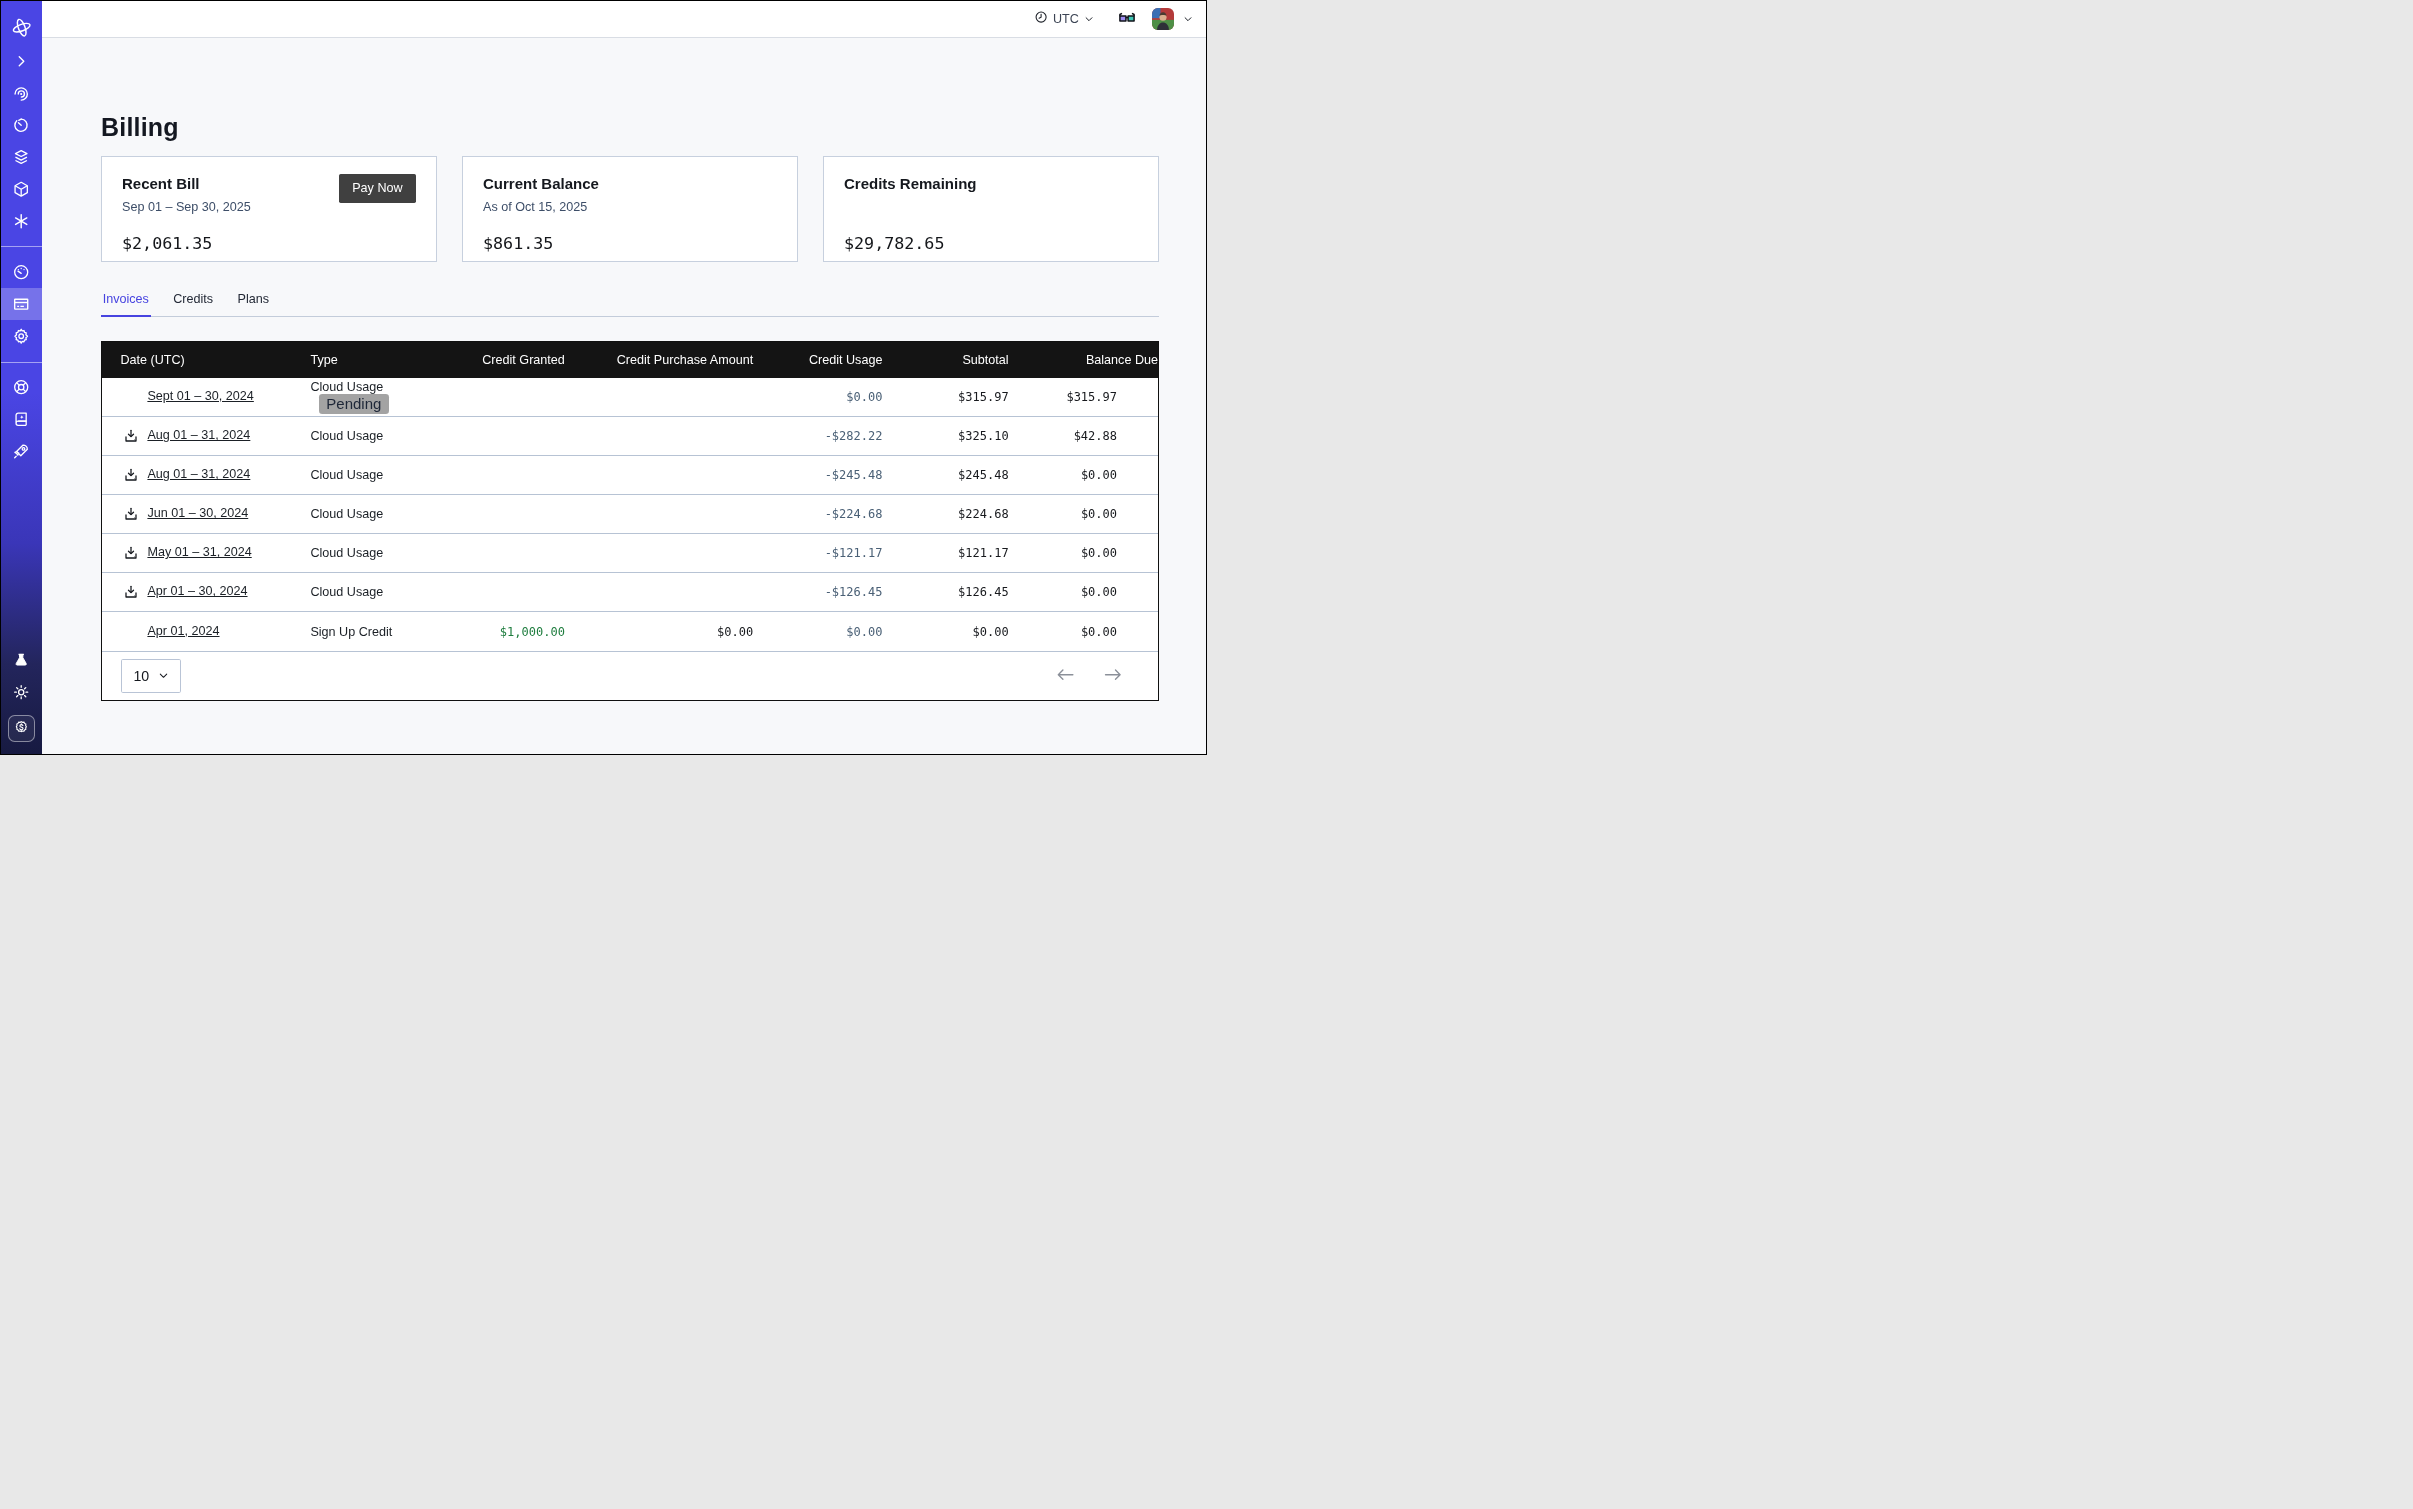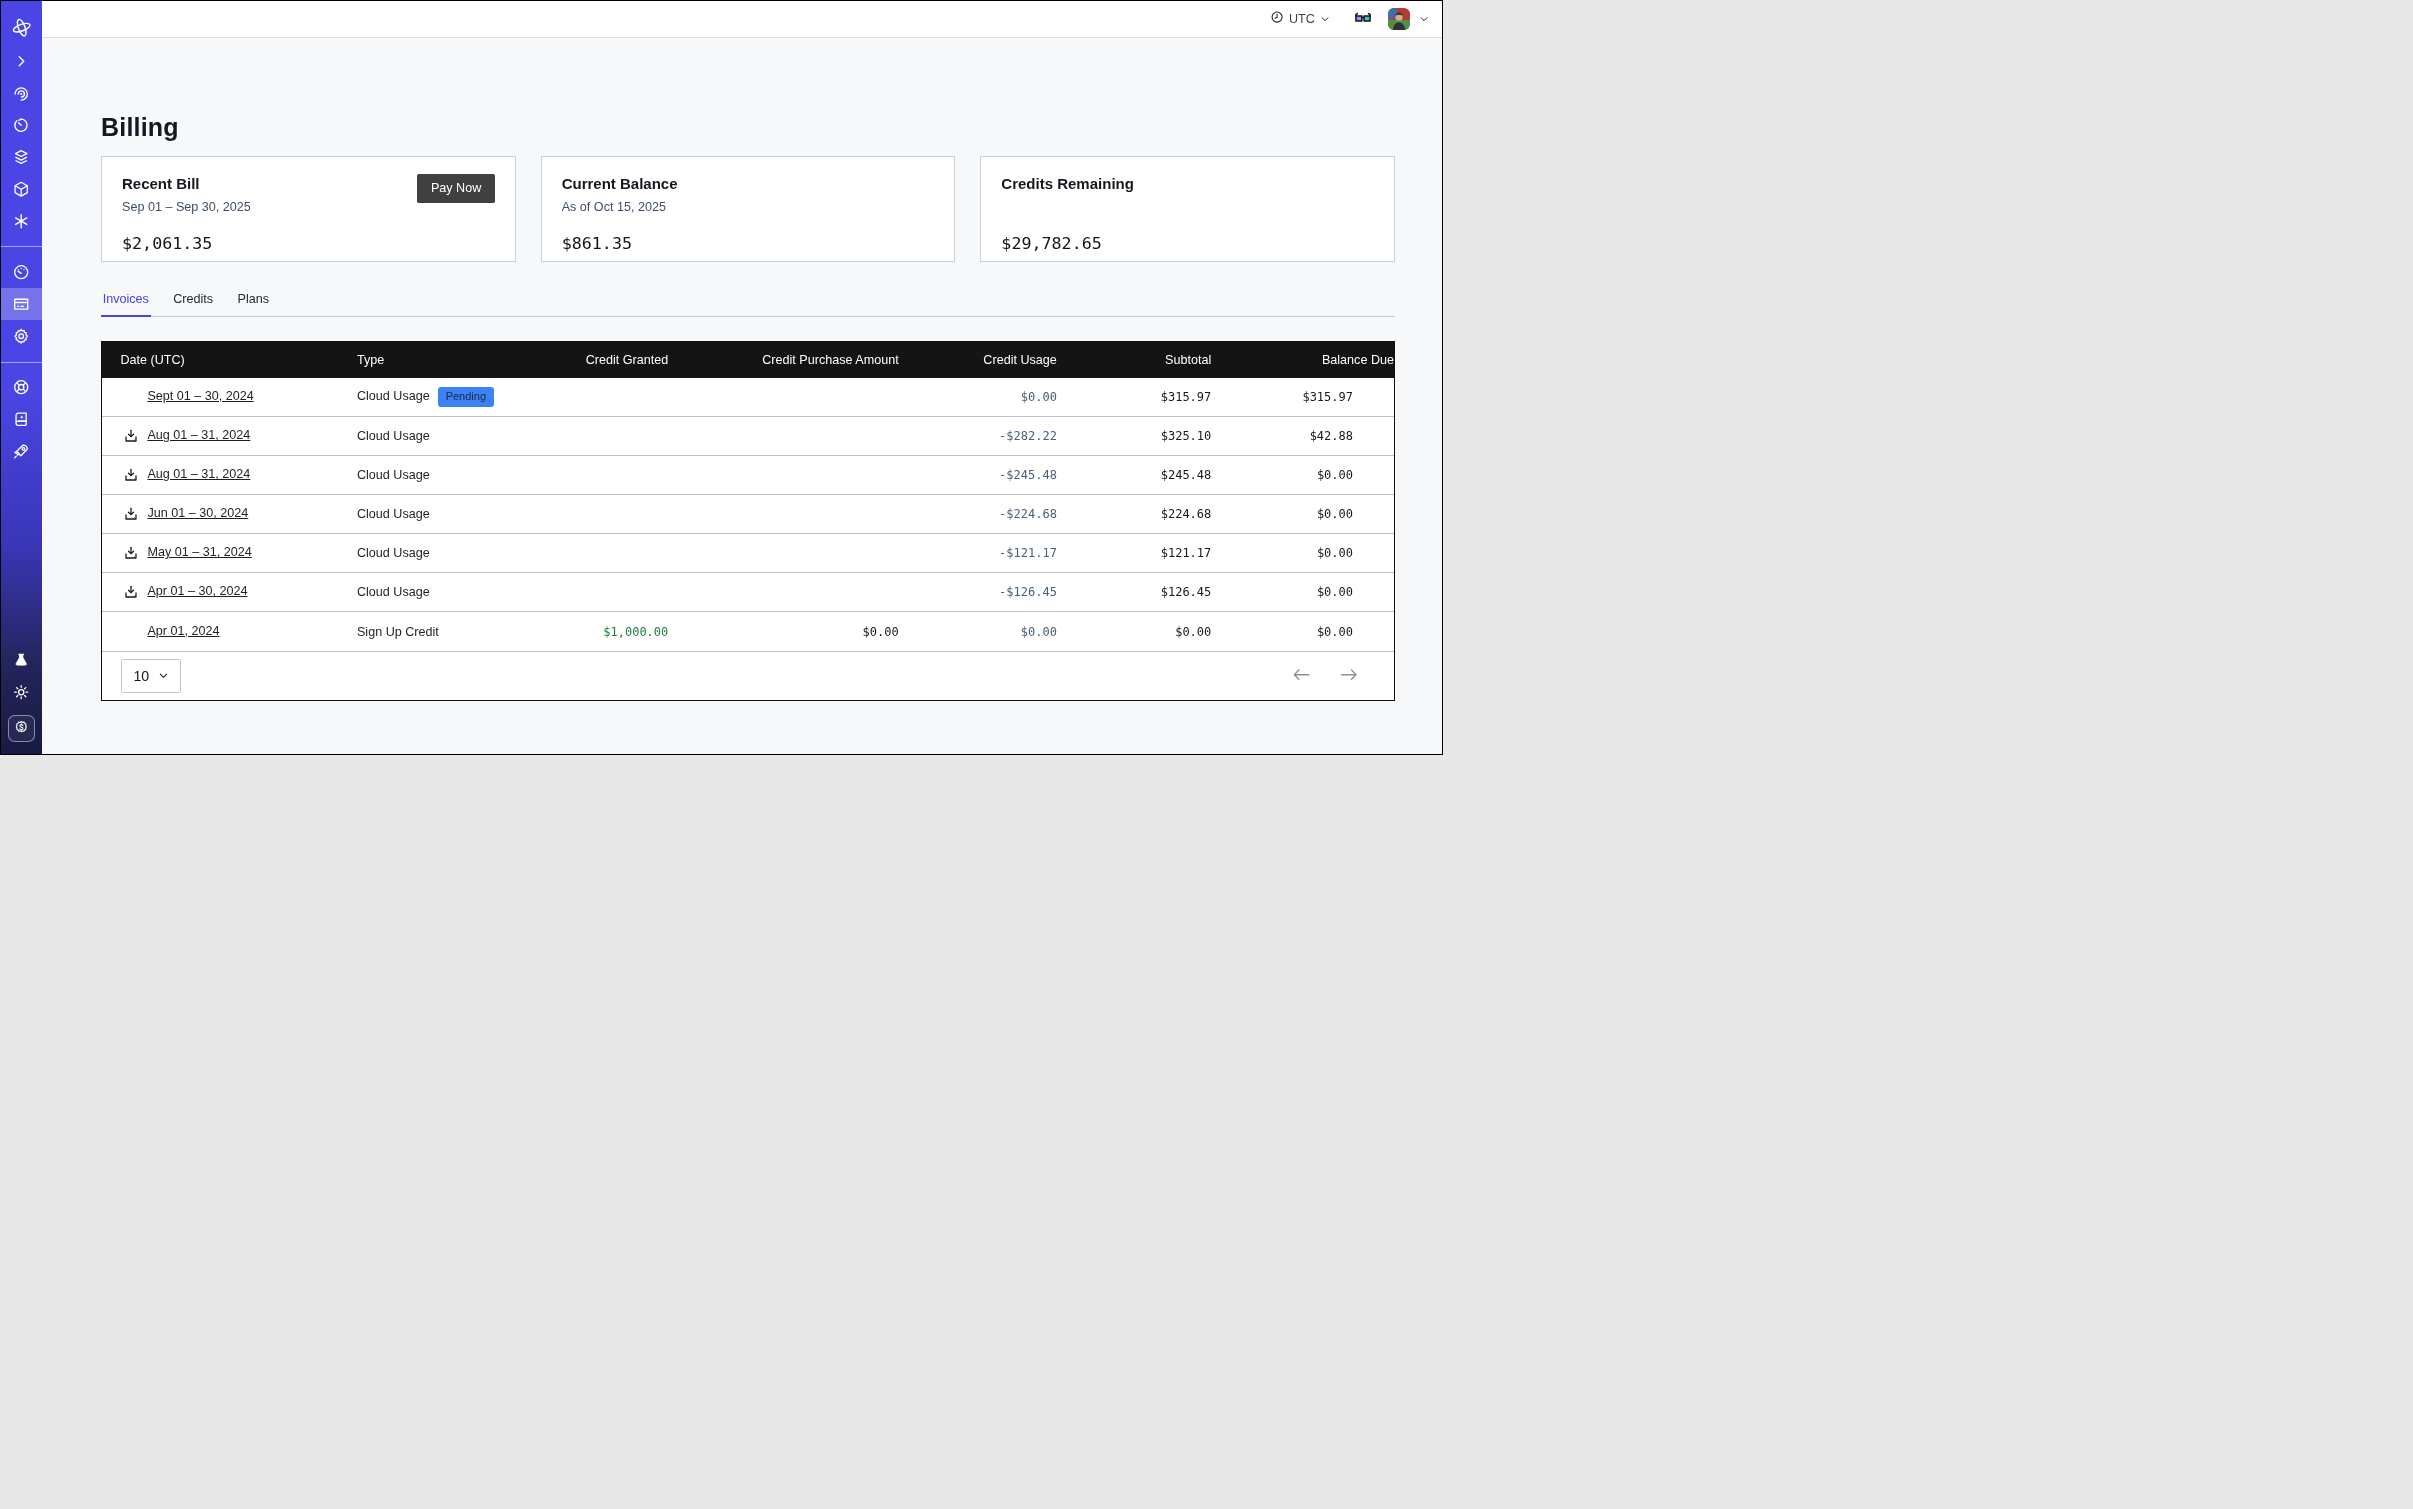--- a/index.html
+++ b/index.html
@@ -1,19 +1,19 @@
 <!DOCTYPE html>
 <html style="font-size:13.4px"><head>
 <meta charset="utf-8">
 <style>
   * { box-sizing: border-box; margin: 0; padding: 0; }
   html,body { background:#e8e8e8; }
   body { font-family:"Liberation Sans", sans-serif; }
 
-  .frame { position:relative; width:1443px; height:755px; background:#f7f8fa;
+  .frame { position:relative; width:1207px; height:755px; background:#f7f8fa;
            border:0.8px solid #000; display:flex; overflow:hidden; }
 
   
   .sidebar { width:41px; flex:0 0 41px; display:flex; flex-direction:column; align-items:center;
              padding-top:14.2px;
              background:linear-gradient(180deg,#4a45e4 0%,#4a45e4 52%,#3a36b8 72%,#23255c 88%,#171a41 100%); }
   .side-logo { width:25px; height:25px; display:flex; align-items:center; justify-content:center; }
   .side-item { width:100%; height:32px; display:flex; align-items:center; justify-content:center; cursor:pointer; }
   .side-item.active { background:#7672ea; }
   .side-item svg, .side-logo svg { display:block; }
@@ -62,22 +62,22 @@
   thead th.l { text-align:left; }
   thead th:first-child { padding-left:18.4px; }
   thead th:last-child { }
   tbody td { height:39px; font-size:12.6px; color:#1b2026; text-align:right; padding:0; }
   tbody tr { border-bottom:0.8px solid #b7c3d4; }
   tbody tr:last-child { border-bottom:none; }
   td.date-cell { text-align:left; padding-left:21px; }
   .date-inner { display:flex; align-items:flex-start;text-decoration:underline; }
   .dl-slot { width:16px; height:16px; margin-right:8.4px; display:inline-flex; align-items:center; justify-content:center; flex:0 0 16px; }
   td.type-cell { text-align:left; }
-  .badge { display:inline-block; margin-left:8.4px; font-size:11px; line-height:13.4px; padding:3.3px 7.5px;
-           border-radius:3.3px; background:#3b82f6; color:#1e2738;text-align:right; }
+  .badge { display:inline-block; margin-left:8.4px; font-size:15px; line-height:13.4px; padding:3.3px 7.5px;
+           border-radius:3.3px; background:#a3a3a3; color:#1e2738;text-align:right; }
   td.num { font-family:"DejaVu Sans Mono", monospace; font-size:12px; color:#17191d; }
   td.num.usage { color:#4a6076; }
   td.num.green { color:#1f7d3f; }
   td:last-child { padding-right:41px; }
 
   .pager { height:49px; border-top:0.8px solid #b7c3d4; display:flex; align-items:center; }
   .page-size { margin-left:19px; width:60px; height:34px; border:0.8px solid #b9c4d6; border-radius:1.7px; background:#fff;
                display:flex; align-items:center; justify-content:center; gap:8.4px; cursor:pointer; }
   .page-size span { font-size:14.2px; color:#15181e; }
   .pager-arrows { margin-left:auto; margin-right:36px; display:flex; gap:29px; }

